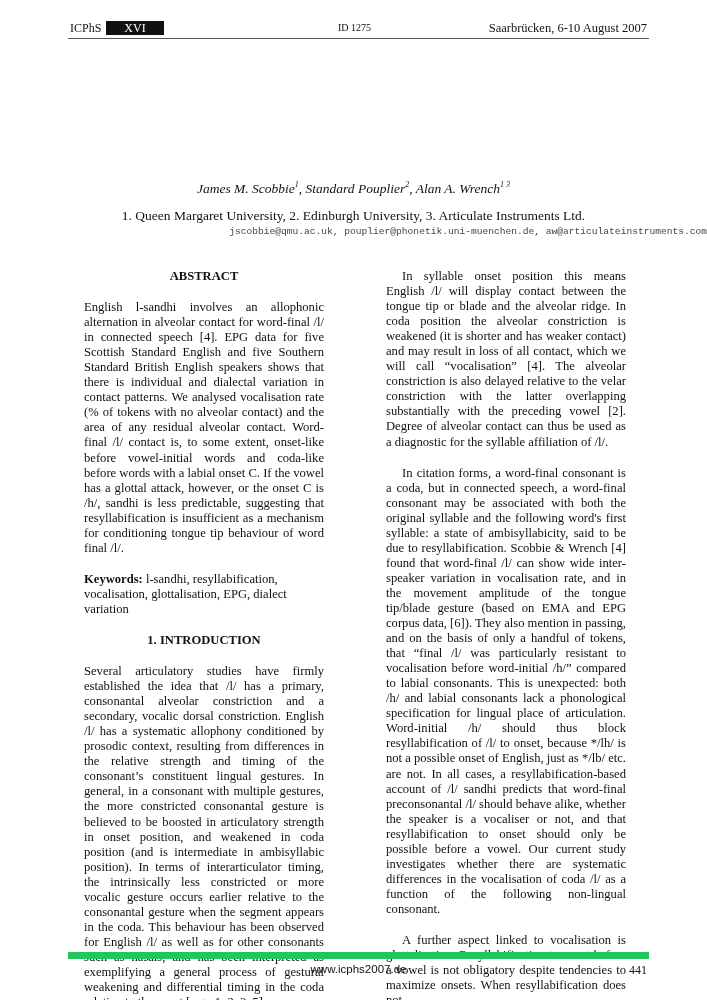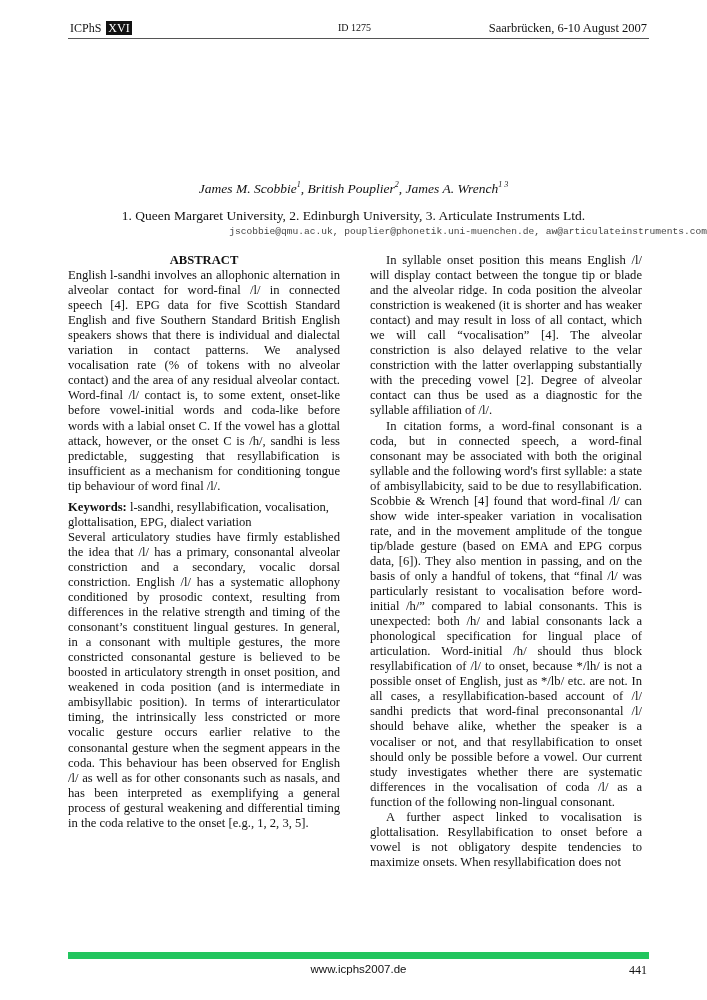--- a/index.html
+++ b/index.html
@@ -1,30 +1,30 @@
 <!DOCTYPE html>
 <html><head>
 <meta charset="utf-8">
 <style>
   html, body { margin: 0; padding: 0; background: #ffffff; }
   body { width: 707px; height: 1000px; position: relative; overflow: hidden; color: #111; font-family: "Liberation Serif", serif; }
   .header { position: absolute; left: 68px; right: 58px; top: 21px; height: 17px; border-bottom: 1px solid #555; font-size: 12px; }
   .header .left { position: absolute; left: 2px; top: 0; }
-  .header .xvi { background: #111; color: #fff; padding: 0 2px; margin-left: 2px; }
+  .header .xvi { background: #111; color: #fff; padding: 0 18px; margin-left: 2px; }
   .header .mid { position: absolute; left: 270px; top: 1px; font-size: 10px; }
   .header .right { position: absolute; right: 2px; top: 0; font-size: 12.5px; }
   .title { position: absolute; left: 0; width: 707px; top: 117px; text-align: center; font-weight: bold; font-size: 17.5px; line-height: 21px; letter-spacing: 0.1px; }
   .authors { position: absolute; left: 0; width: 707px; top: 180px; text-align: center; font-style: italic; font-size: 13.5px; }
   .authors sup { font-size: 8px; }
   .affil { position: absolute; left: 0; width: 707px; top: 208px; text-align: center; font-size: 13.5px; }
   .emails { position: absolute; left: 0; width: 707px; top: 226px; text-align: right; font-family: "Liberation Mono", monospace; font-size: 9.6px; color: #444; }
   .col { position: absolute; width: 272px; font-size: 12.6px; line-height: 15.05px; text-align: justify; }
   .col.left { left: 68px; top: 253px; }
   .col.right { left: 370px; top: 253px; }
-  .col p { margin: 0; }
+  .col p { margin: 16px; }
   .sec-head { text-align: center; font-weight: bold; font-size: 12.6px; margin: 0 0 4px 0; }
   .indent { text-indent: 16px; }
   .kw { margin-top: 6px !important; text-align: left !important; }
   .kw b { font-weight: bold; }
   .intro-head { margin-top: 10px; }
   .footer { position: absolute; left: 68px; right: 58px; top: 952px; border-top: 7px solid #22c55e; }
   .footer .url { position: absolute; left: 0; width: 100%; top: 4px; text-align: center; font-family: "Liberation Sans", sans-serif; font-size: 11.5px; }
   .footer .pg { position: absolute; right: 2px; top: 4px; font-size: 12px; }
 </style>
 </head>
@@ -34,31 +34,32 @@
   <span class="left"><span>ICPhS</span> <span class="xvi">XVI</span></span>
   <span class="mid">ID 1275</span>
   <span class="right">Saarbrücken, 6-10 August 2007</span>
 </div>
 
 <div class="title">
 </div>
 
 <div class="authors">
   <span>James M. Scobbie</span><sup>1</sup>,
-  <span>British Pouplier</span><sup>2</sup>,
-  <span>James A. Wrench</span><sup>1 3</sup>
+  <span>Standard Pouplier</span><sup>2</sup>,
+  <span>Alan A. Wrench</span><sup>1 3</sup>
 </div>
 
 <div class="affil">1. Queen Margaret University, 2. Edinburgh University, 3. Articulate Instruments Ltd.</div>
 <div class="emails">jscobbie@qmu.ac.uk, pouplier@phonetik.uni-muenchen.de, aw@articulateinstruments.com</div>
 
 <div class="col left">
   <p class="sec-head">ABSTRACT</p>
   <p>English l-sandhi involves an allophonic alternation in alveolar contact for word-final /l/ in connected speech [4]. EPG data for five Scottish Standard English and five Southern Standard British English speakers shows that there is individual and dialectal variation in contact patterns. We analysed vocalisation rate (% of tokens with no alveolar contact) and the area of any residual alveolar contact. Word-final /l/ contact is, to some extent, onset-like before vowel-initial words and coda-like before words with a labial onset C. If the vowel has a glottal attack, however, or the onset C is /h/, sandhi is less predictable, suggesting that resyllabification is insufficient as a mechanism for conditioning tongue tip behaviour of word final /l/.</p>
   <p class="kw"><b>Keywords:</b><span> l-sandhi, resyllabification, vocalisation, glottalisation, EPG, dialect variation</span></p>
+  <p class="sec-head intro-head">1.   INTRODUCTION</p>
   <p>Several articulatory studies have firmly established the idea that /l/ has a primary, consonantal alveolar constriction and a secondary, vocalic dorsal constriction. English /l/ has a systematic allophony conditioned by prosodic context, resulting from differences in the relative strength and timing of the consonant’s constituent lingual gestures. In general, in a consonant with multiple gestures, the more constricted consonantal gesture is believed to be boosted in articulatory strength in onset position, and weakened in coda position (and is intermediate in ambisyllabic position). In terms of interarticulator timing, the intrinsically less constricted or more vocalic gesture occurs earlier relative to the consonantal gesture when the segment appears in the coda. This behaviour has been observed for English /l/ as well as for other consonants such as nasals, and has been interpreted as exemplifying a general process of gestural weakening and differential timing in the coda relative to the onset [e.g., 1, 2, 3, 5].</p>
 </div>
 
 <div class="col right">
   <p class="indent">In syllable onset position this means English /l/ will display contact between the tongue tip or blade and the alveolar ridge. In coda position the alveolar constriction is weakened (it is shorter and has weaker contact) and may result in loss of all contact, which we will call “vocalisation” [4]. The alveolar constriction is also delayed relative to the velar constriction with the latter overlapping substantially with the preceding vowel [2]. Degree of alveolar contact can thus be used as a diagnostic for the syllable affiliation of /l/.</p>
   <p class="indent">In citation forms, a word-final consonant is a coda, but in connected speech, a word-final consonant may be associated with both the original syllable and the following word's first syllable: a state of ambisyllabicity, said to be due to resyllabification. Scobbie &amp; Wrench [4] found that word-final /l/ can show wide inter-speaker variation in vocalisation rate, and in the movement amplitude of the tongue tip/blade gesture (based on EMA and EPG corpus data, [6]). They also mention in passing, and on the basis of only a handful of tokens, that “final /l/ was particularly resistant to vocalisation before word-initial /h/” compared to labial consonants. This is unexpected: both /h/ and labial consonants lack a phonological specification for lingual place of articulation. Word-initial /h/ should thus block resyllabification of /l/ to onset, because */lh/ is not a possible onset of English, just as */lb/ etc. are not. In all cases, a resyllabification-based account of /l/ sandhi predicts that word-final preconsonantal /l/ should behave alike, whether the speaker is a vocaliser or not, and that resyllabification to onset should only be possible before a vowel. Our current study investigates whether there are systematic differences in the vocalisation of coda /l/ as a function of the following non-lingual consonant.</p>
   <p class="indent">A further aspect linked to vocalisation is glottalisation. Resyllabification to onset before a vowel is not obligatory despite tendencies to maximize onsets. When resyllabification does not</p>
 </div>
 
 <div class="footer">

